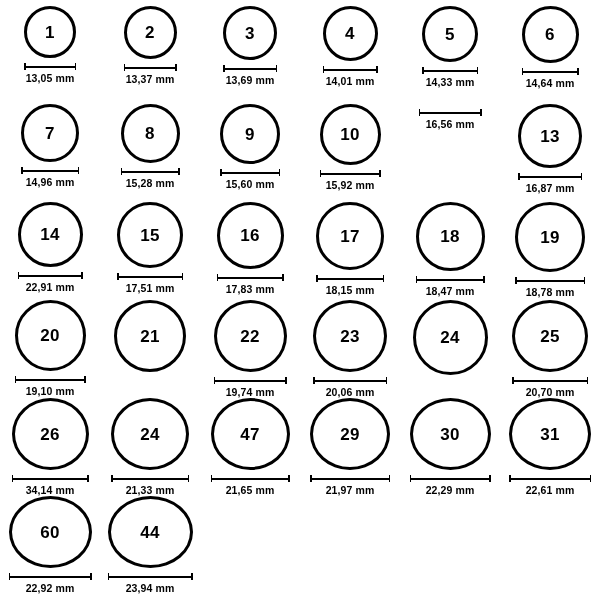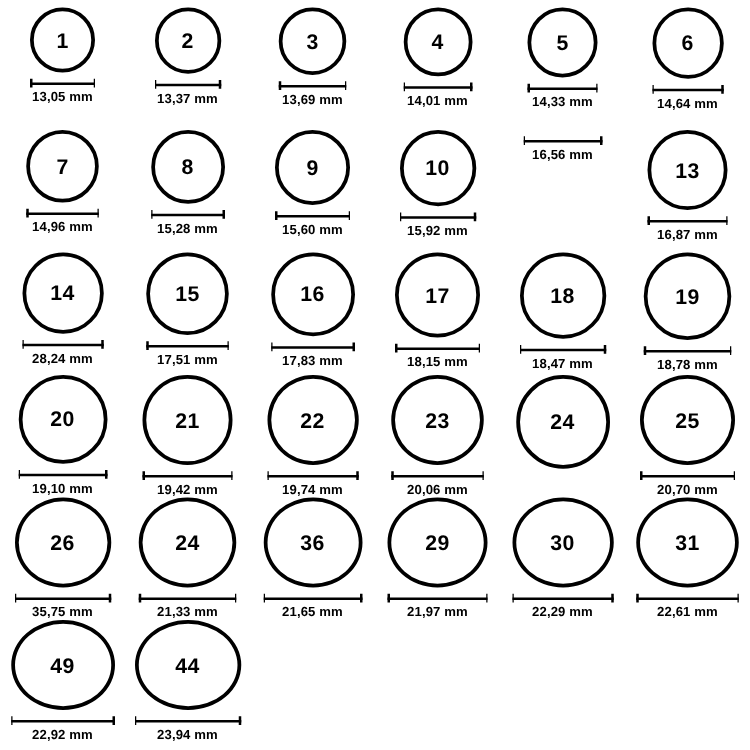--- a/index.html
+++ b/index.html
@@ -249,21 +249,21 @@
       <div class="cell">
         <div class="ring" style="width: 65px; height: 65px;">
           <span class="ring-size">14</span>
         </div>
         <div class="measure">
           <div class="caliper" style="width: 65px;">
             <div class="bar"></div>
             <div class="tick left"></div>
             <div class="tick right"></div>
           </div>
-          <div class="mm">28,24 mm</div>
+          <div class="mm">22,91 mm</div>
         </div>
       </div>
       <div class="cell">
         <div class="ring" style="width: 66px; height: 66px;">
           <span class="ring-size">15</span>
         </div>
         <div class="measure">
           <div class="caliper" style="width: 66px;">
             <div class="bar"></div>
             <div class="tick left"></div>
@@ -334,28 +334,20 @@
             <div class="tick left"></div>
             <div class="tick right"></div>
           </div>
           <div class="mm">19,10 mm</div>
         </div>
       </div>
       <div class="cell">
         <div class="ring" style="width: 72px; height: 72px;">
           <span class="ring-size">21</span>
         </div>
-        <div class="measure">
-          <div class="caliper" style="width: 72px;">
-            <div class="bar"></div>
-            <div class="tick left"></div>
-            <div class="tick right"></div>
-          </div>
-          <div class="mm">19,42 mm</div>
-        </div>
       </div>
       <div class="cell">
         <div class="ring" style="width: 73px; height: 73px;">
           <span class="ring-size">22</span>
         </div>
         <div class="measure">
           <div class="caliper" style="width: 73px;">
             <div class="bar"></div>
             <div class="tick left"></div>
             <div class="tick right"></div>
@@ -397,39 +389,39 @@
       <div class="cell">
         <div class="ring" style="width: 77px; height: 77px;">
           <span class="ring-size">26</span>
         </div>
         <div class="measure">
           <div class="caliper" style="width: 77px;">
             <div class="bar"></div>
             <div class="tick left"></div>
             <div class="tick right"></div>
           </div>
-          <div class="mm">35,75 mm</div>
+          <div class="mm">34,14 mm</div>
         </div>
       </div>
       <div class="cell">
         <div class="ring" style="width: 78px; height: 78px;">
           <span class="ring-size">24</span>
         </div>
         <div class="measure">
           <div class="caliper" style="width: 78px;">
             <div class="bar"></div>
             <div class="tick left"></div>
             <div class="tick right"></div>
           </div>
           <div class="mm">21,33 mm</div>
         </div>
       </div>
       <div class="cell">
         <div class="ring" style="width: 79px; height: 79px;">
-          <span class="ring-size">36</span>
+          <span class="ring-size">47</span>
         </div>
         <div class="measure">
           <div class="caliper" style="width: 79px;">
             <div class="bar"></div>
             <div class="tick left"></div>
             <div class="tick right"></div>
           </div>
           <div class="mm">21,65 mm</div>
         </div>
       </div>
@@ -467,21 +459,21 @@
           <div class="caliper" style="width: 82px;">
             <div class="bar"></div>
             <div class="tick left"></div>
             <div class="tick right"></div>
           </div>
           <div class="mm">22,61 mm</div>
         </div>
       </div>
       <div class="cell">
         <div class="ring" style="width: 83px; height: 83px;">
-          <span class="ring-size">49</span>
+          <span class="ring-size">60</span>
         </div>
         <div class="measure">
           <div class="caliper" style="width: 83px;">
             <div class="bar"></div>
             <div class="tick left"></div>
             <div class="tick right"></div>
           </div>
           <div class="mm">22,92 mm</div>
         </div>
       </div>

